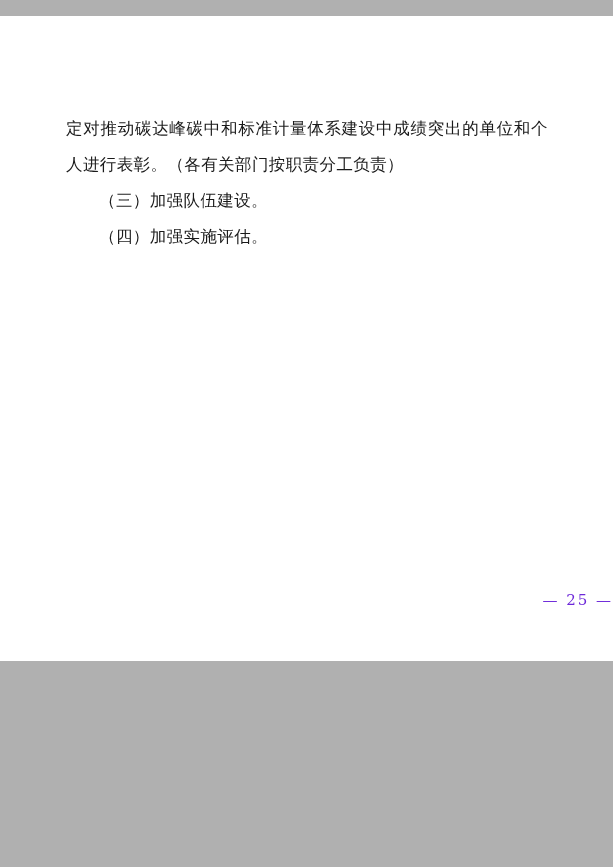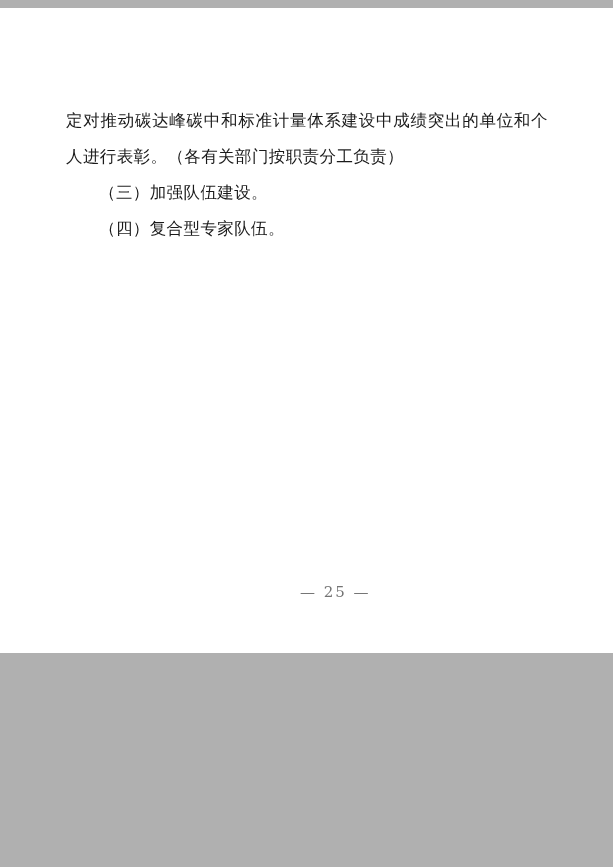--- a/index.html
+++ b/index.html
@@ -5,21 +5,21 @@
   html, body {
     margin: 0;
     padding: 0;
     background: #b0b0b0;
   }
   .page {
     position: relative;
     width: 613px;
     height: 645px;
     background: #ffffff;
-    margin: 8px auto;
+    margin: 16px auto;
     overflow: hidden;
     box-sizing: border-box;
   }
   .doc-body {
     position: absolute;
     left: 66px;
     top: 95px;
     width: 482px;
   }
   .para {
@@ -37,39 +37,39 @@
     margin-top: 0;
   }
   .indent {
     text-indent: 2em;
   }
   .page-number {
     position: absolute;
     left: 0;
     right: 0;
     bottom: 52px;
-    text-align: left;
+    text-align: right;
     font-family: "DejaVu Serif", "Liberation Serif", serif;
     font-size: 15px;
-    color: #737373;
+    color: #6d28d9;
     letter-spacing: 2px;
   }
   .page-number .pn-inner {
     display: inline-block;
     margin-left: 300px;
   }
 </style>
 </head>
 <body>
 
 <div class="page">
 
   <div class="doc-body">
     <p class="para">定对推动碳达峰碳中和标准计量体系建设中成绩突出的单位和个人进行表彰。（各有关部门按职责分工负责）</p>
     <p class="para indent">（三）加强队伍建设。</p>
-    <p class="para indent">（四）复合型专家队伍。</p>
+    <p class="para indent">（四）加强实施评估。</p>
   </div>
 
   <div class="page-number">
     <span class="pn-inner">— 25 —</span>
   </div>
 
 </div>
 
 </body></html>

